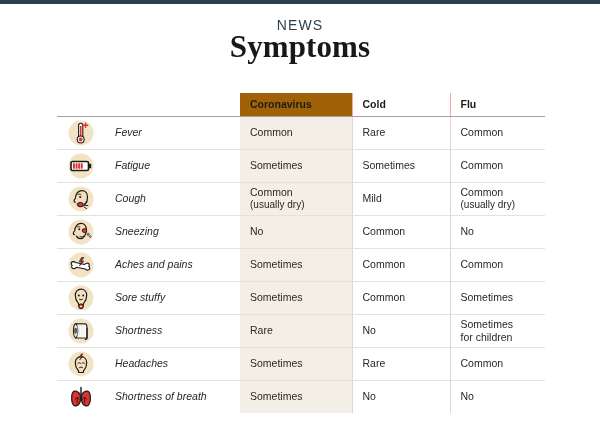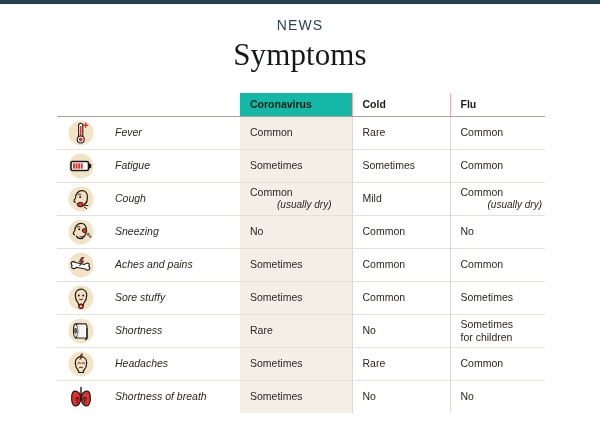--- a/index.html
+++ b/index.html
@@ -27,27 +27,27 @@
     left: 0;
     width: 600px;
     text-align: center;
     font-size: 14px;
     letter-spacing: 1.1px;
     color: #2d4353;
     font-family: "Liberation Sans", sans-serif;
   }
   #headline {
     position: absolute;
-    top: 37px;
+    top: 29px;
     left: 0;
     width: 600px;
     text-align: center;
     font-family: "Liberation Serif", serif;
     font-size: 31px;
-    font-weight: normal;
+    font-weight: bold;
     color: #17181a;
     letter-spacing: 0.1px;
   }
 
   
   #table-wrap {
     position: absolute;
     left: 57px;
     top: 93px;
     width: 488px;
@@ -70,21 +70,21 @@
     font-weight: bold;
     color: #1d1b17;
     text-align: left;
     padding: 5px 0 6px 10px;
     vertical-align: bottom;
     border-bottom: 1.5px solid #a6a29b;
     background: transparent;
     font-family: "Liberation Sans", sans-serif;
   }
   thead th.blank { padding-left: 0; }
-  thead th.hl { background: #14b8a6; margin-top: 15px; }
+  thead th.hl { background: #a16207; margin-top: 15px; }
 
   tbody td {
     padding: 0 0 0 10px;
     height: 32px;
     vertical-align: middle;
     border-bottom: 1px solid #e6e2da;
     font-size: 10.5px;
     color: #2b2722;
     line-height: 1.25;
   }
@@ -92,24 +92,22 @@
   tbody td.hl { background: #f3efe7; }
   tbody td.divider { border-left: 1px solid #ded9d0; }
   tbody td.icon-cell {
     padding: 0;
     text-align: center;
     width: 48px;
   }
   thead th.divider { border-left: 1px solid #fca5a5; }
   tbody td.name-cell { padding-left: 10px; font-style: italic; }
   .sub {
-    font-style: italic;
     display: block;
     font-size: 10px;
-    margin-left: 27px;
   }
   .line2 { display: block; }
 
   
   .ico {
     width: 26px;
     height: 26px;
     display: inline-block;
     vertical-align: middle;
     position: relative;

